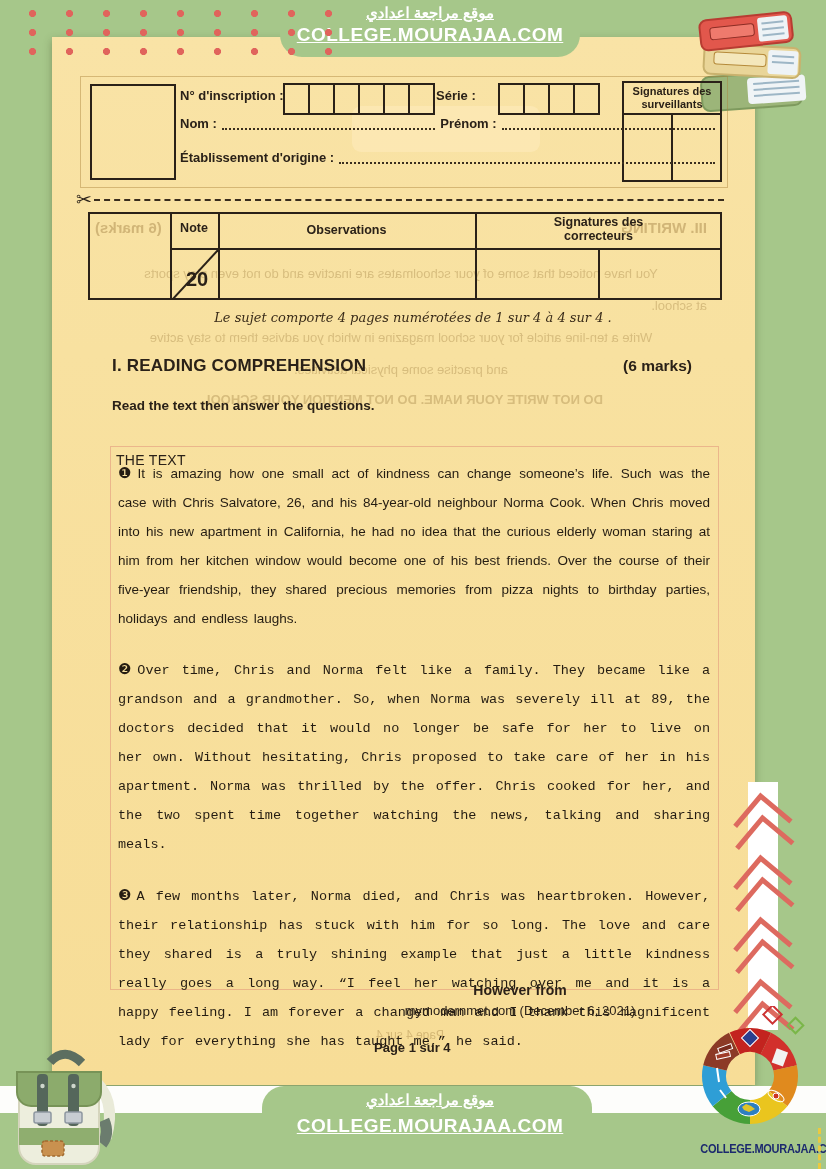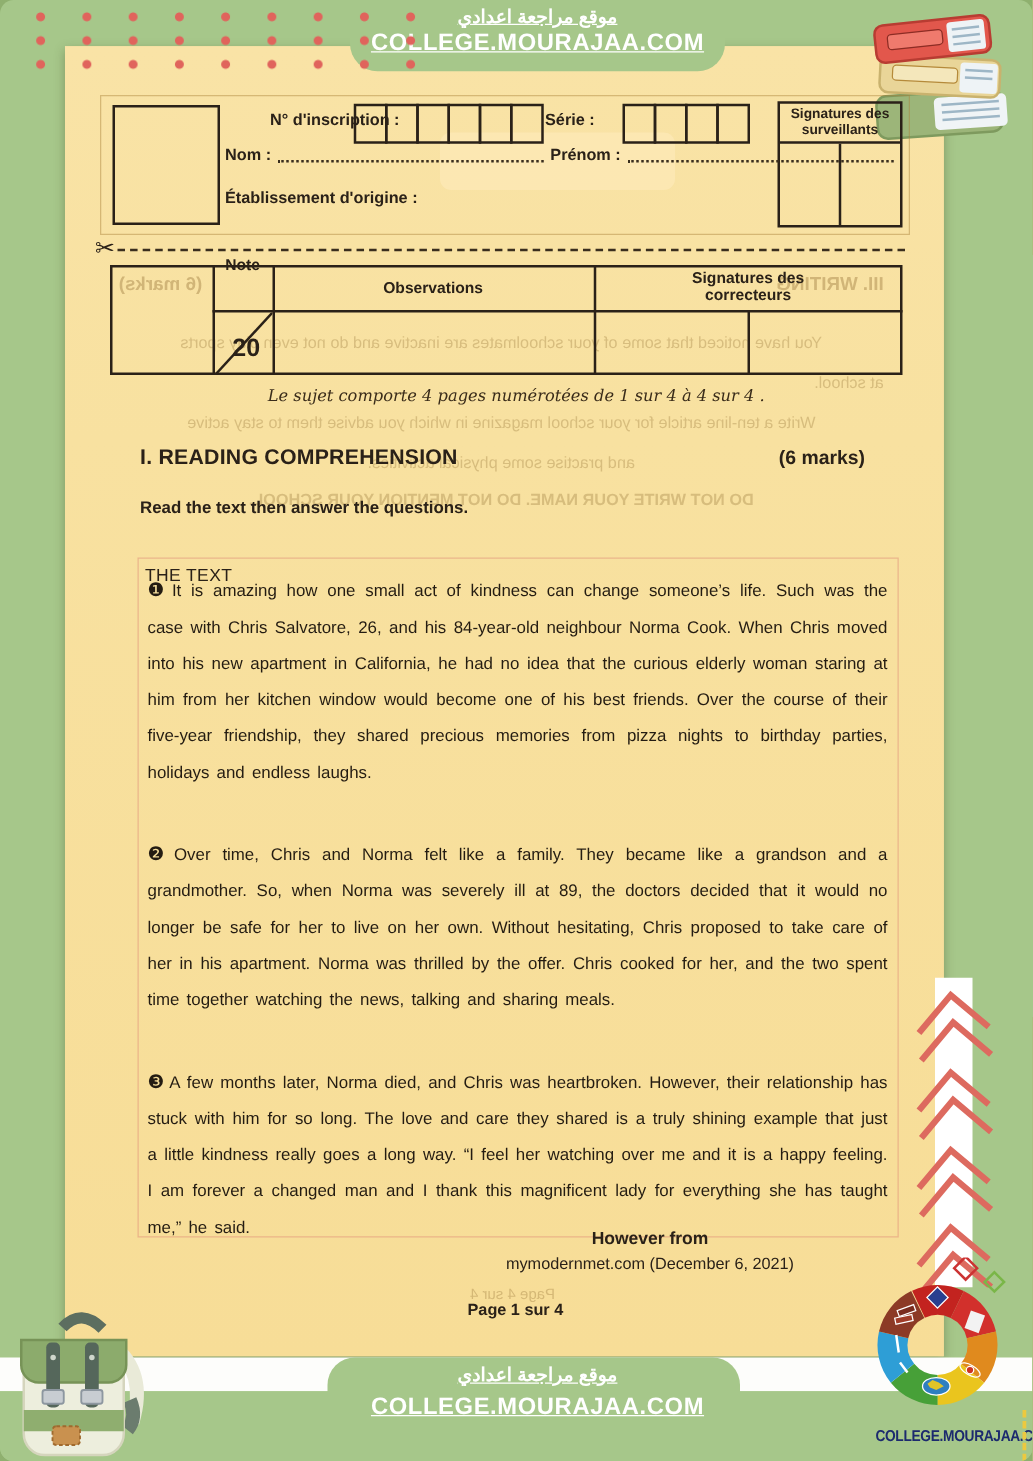--- a/index.html
+++ b/index.html
@@ -1,17 +1,17 @@
 <!DOCTYPE html>
 <html><head>
 <meta charset="utf-8">
 <style>
   html,body{margin:0;padding:0;background:#8fb06f;}
   .canvas{position:relative;width:826px;height:1169px;margin:0 auto;overflow:hidden;
-          background:#a6c78a;font-family:"Liberation Sans",sans-serif;color:#2a2118;border-radius:11px;}
+          background:#a6c78a;font-family:"Liberation Sans",sans-serif;color:#2a2118;}
   .abs{position:absolute;}
 
   
   .dots{left:0;top:2;width:348px;height:56px;
         background-image:radial-gradient(circle,#e0645c 3.2px,rgba(224,100,92,0) 3.9px);
         background-size:37px 19px;background-position:14px 4px;z-index:6;pointer-events:none;}
 
   
   .page{left:52px;top:37px;width:703px;height:1048px;background:#f8e1a1;
         box-shadow:0 3px 8px rgba(60,60,30,.35);z-index:2;
@@ -59,21 +59,21 @@
 
   .section-row{left:112px;top:356px;width:580px;display:flex;justify-content:space-between;align-items:baseline;z-index:9;}
   .section-title{font-weight:bold;font-size:17px;letter-spacing:.2px;}
   .section-marks{font-weight:bold;font-size:15.5px;}
   .instruction{left:112px;top:398px;font-weight:bold;font-size:13.5px;z-index:9;}
 
   .text-panel{left:110px;top:446px;width:607px;height:542px;border:1px solid rgba(219,130,115,.45);z-index:7;}
   .text-label{left:116px;top:452px;font-weight:normal;font-size:14px;letter-spacing:.3px;z-index:9;}
   .paras{left:118px;top:458px;width:592px;z-index:9;}
   .paras p{margin:0;font-size:13.5px;line-height:29px;text-align:justify;word-spacing:2px;color:#241c12;}
-  .paras p + p{margin-top:37px;}
+  .paras p + p{margin-top:23px;font-family:Liberation Mono, monospace;}
   .bullet{font-size:15px;margin-right:4px;}
 
   .source-block{left:320px;top:982px;width:400px;text-align:center;z-index:9;}
   .source-adapted{font-weight:bold;font-size:14px;}
   .source-ref{font-size:13px;margin-top:5px;}
   .pagenum{left:374px;top:1040px;font-size:13px;font-weight:600;z-index:9;}
 
   
   .ghost{transform:scaleX(-1);color:rgba(150,115,55,.40);z-index:8;pointer-events:none;}
   .ghost-writing{left:95px;top:219px;width:612px;display:flex;justify-content:space-between;font-weight:bold;font-size:15px;}
@@ -125,21 +125,21 @@
       <rect x="70" y="13" width="30" height="24" rx="3" fill="#eef3f6"></rect>
       <line x1="74" y1="19" x2="96" y2="19" stroke="#9db6c6" stroke-width="2"></line>
       <line x1="74" y1="25" x2="96" y2="25" stroke="#9db6c6" stroke-width="2"></line>
       <line x1="74" y1="31" x2="96" y2="31" stroke="#9db6c6" stroke-width="2"></line>
     </g>
   </svg>
 
   <div class="abs form-outline"></div>
   <div class="abs ghost-box"></div>
   <div class="abs candidate-box"></div>
-  <div class="abs flabel" style="left:180px;top:88px;margin-left:36px;">N° d'inscription :</div>
+  <div class="abs flabel" style="left:180px;top:88px;">N° d'inscription :</div>
   <div class="abs cellrow" style="left:285px;top:83px;">
     <div class="cell"></div>
     <div class="cell"></div>
     <div class="cell"></div>
     <div class="cell"></div>
     <div class="cell"></div>
     <div class="cell"></div>
   </div>
   <div class="abs flabel" style="left:436px;top:88px;">Série :</div>
   <div class="abs cellrow" style="left:500px;top:83px;">
@@ -157,37 +157,37 @@
       <div class="c"></div>
       <div class="c"></div>
     </div>
   </div>
   <div class="abs dotrow" style="left:180px;top:116px;width:540px;">
     <span class="flabel">Nom :</span>
     <span class="lead"></span>
     <span class="flabel">Prénom :</span>
     <span class="lead"></span>
   </div>
-  <div class="abs dotrow" style="left:180px;top:150px;width:540px;flex-direction:column;">
+  <div class="abs dotrow" style="left:180px;top:150px;width:540px;">
     <span class="flabel">Établissement d'origine :</span>
     <span class="lead"></span>
   </div>
 
   <div class="abs cutline">
     <span class="scissors">✂</span>
     <span class="dashline"></span>
   </div>
 
   <div class="abs gtable"></div>
   <div class="gv" style="left:170px;"></div>
   <div class="gv" style="left:218px;"></div>
   <div class="gv" style="left:475px;"></div>
   <div class="gh"></div>
   <div class="gv4"></div>
-  <div class="ghead" style="left:170px;top:200px;width:48px;height:24px;">Note</div>
+  <div class="ghead" style="left:170px;top:216px;width:48px;height:24px;">Note</div>
   <div class="ghead" style="left:218px;top:212px;width:257px;height:36px;">Observations</div>
   <div class="ghead" style="left:475px;top:210px;width:247px;height:38px;">
     <span><span>Signatures des</span><br><span>correcteurs</span></span>
   </div>
   <svg class="abs" style="left:172px;top:250px;z-index:11;" width="46" height="50">
     <line x1="0" y1="50" x2="46" y2="0" stroke="#2a2118" stroke-width="2"></line>
   </svg>
   <div class="note-val">20</div>
 
   <div class="abs notice">Le sujet comporte 4 pages numérotées de 1 sur 4 à 4 sur 4 .</div>

